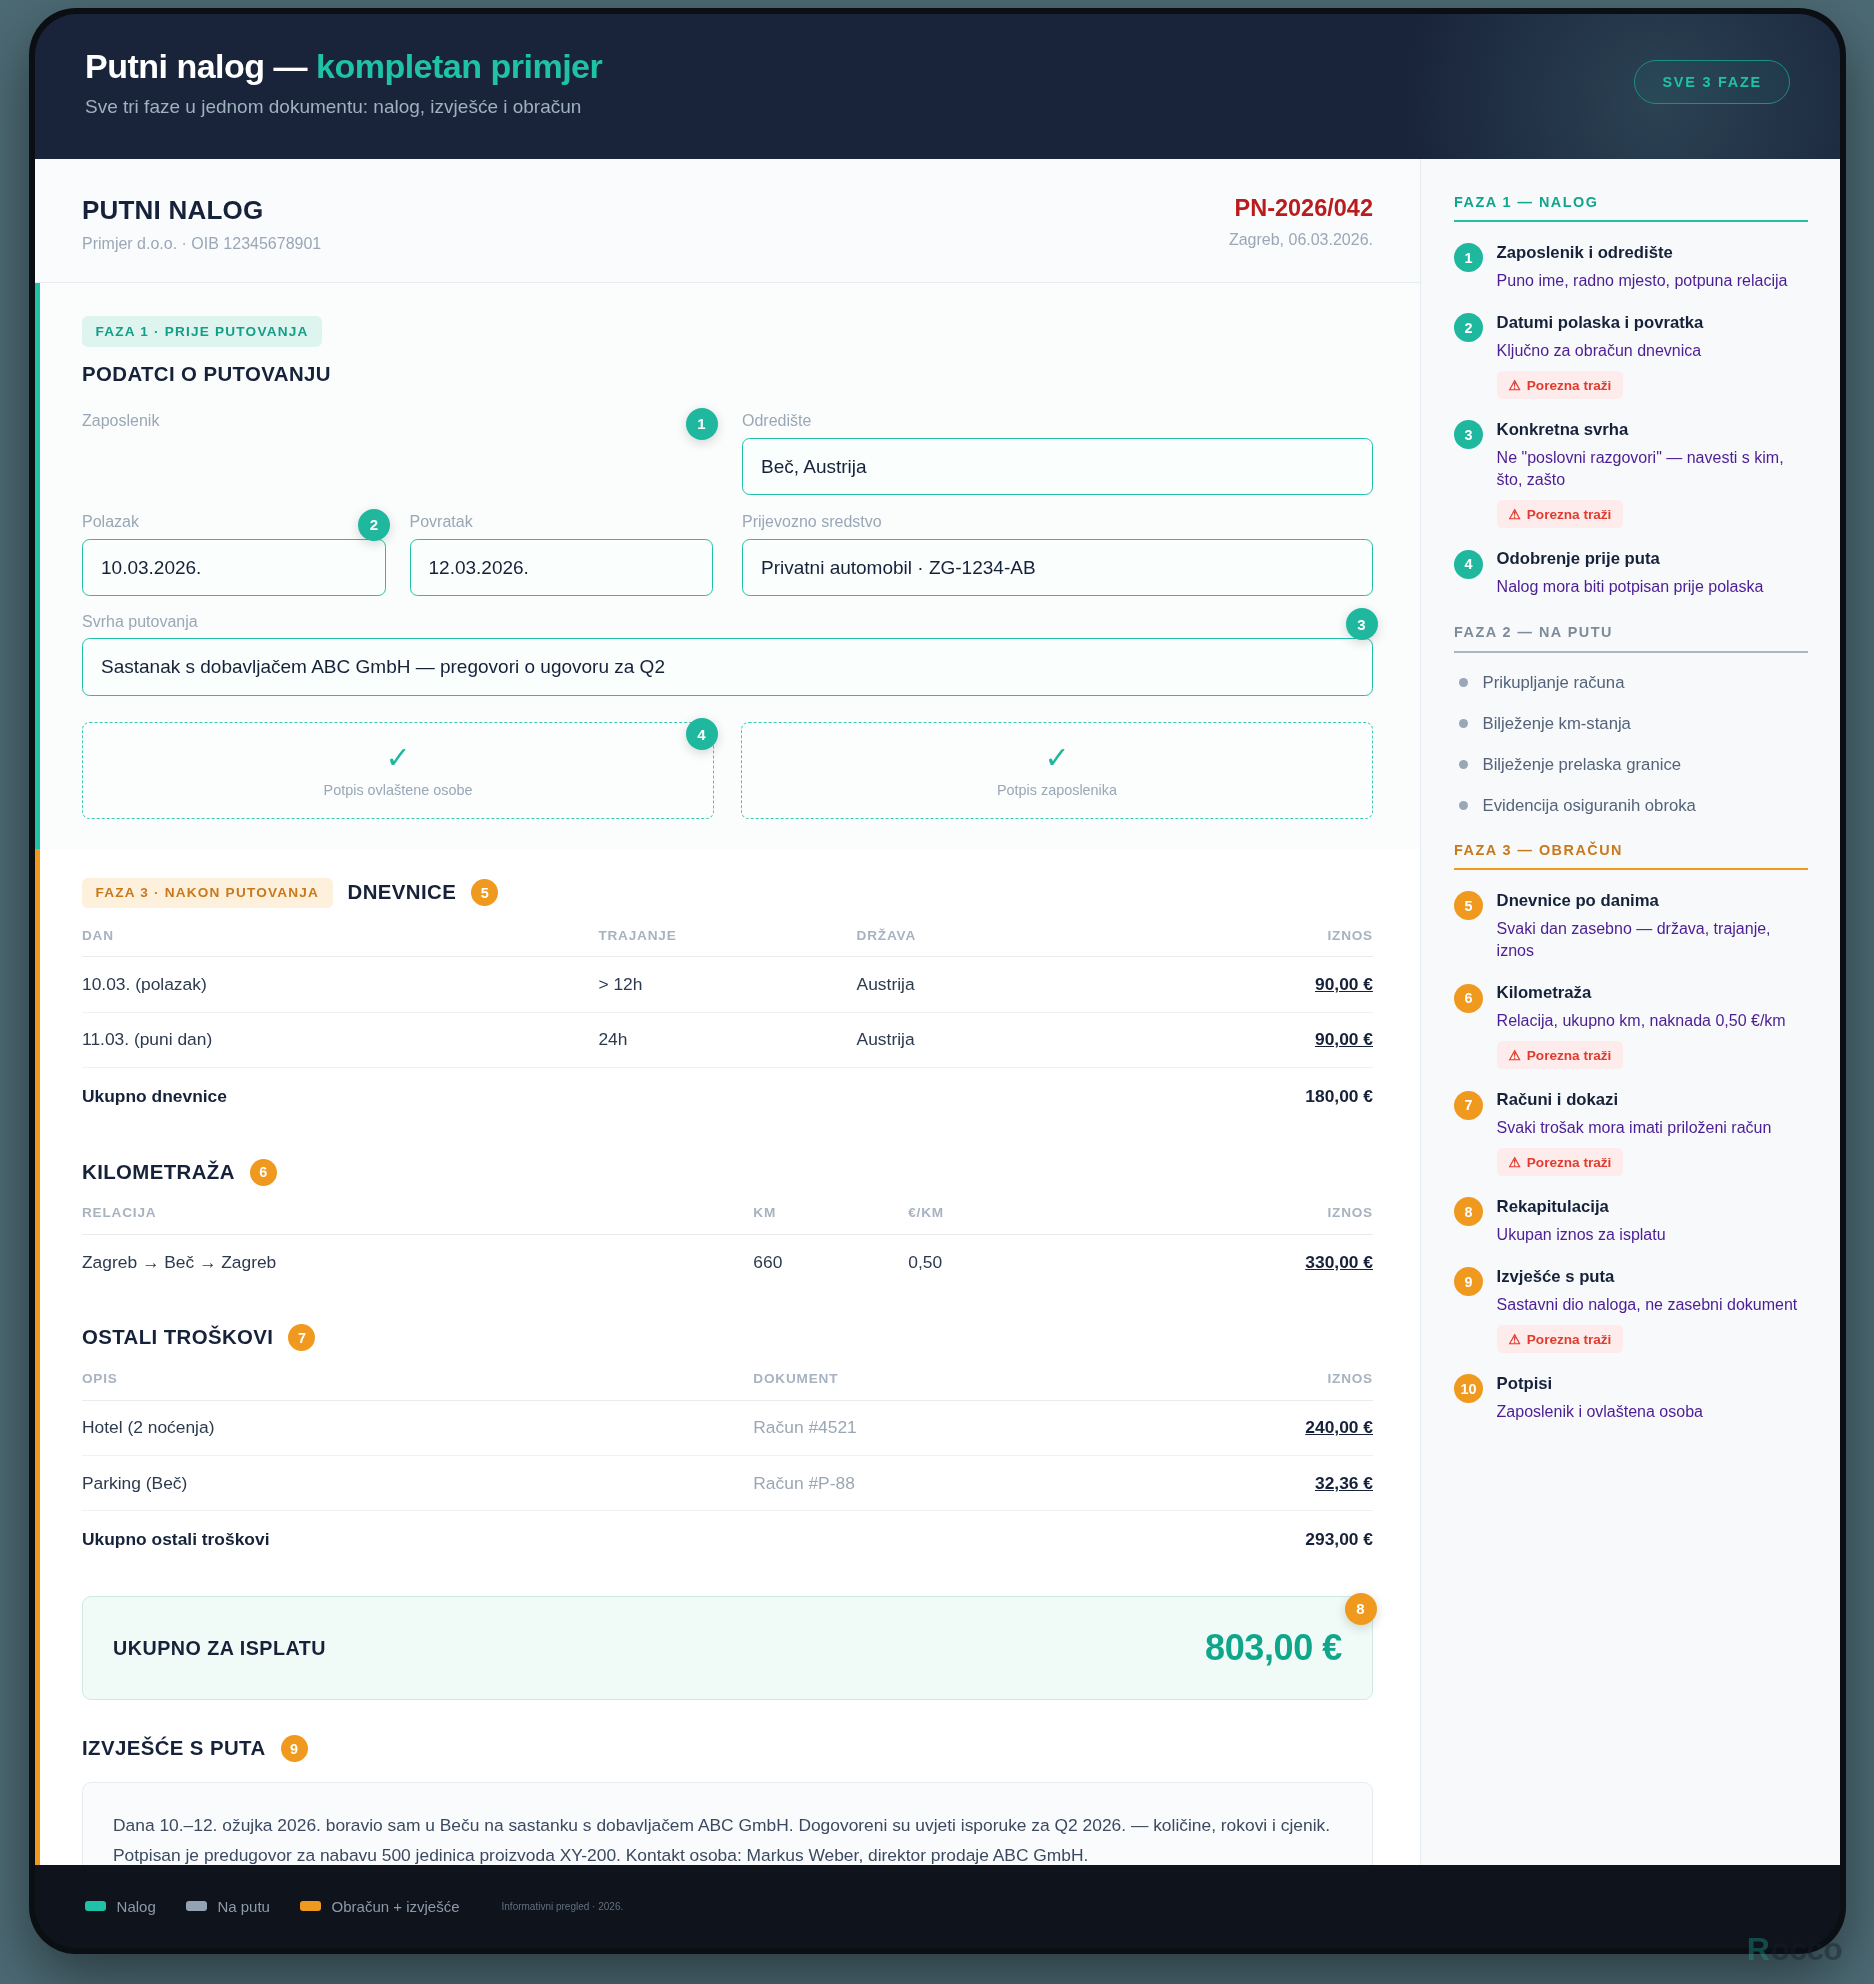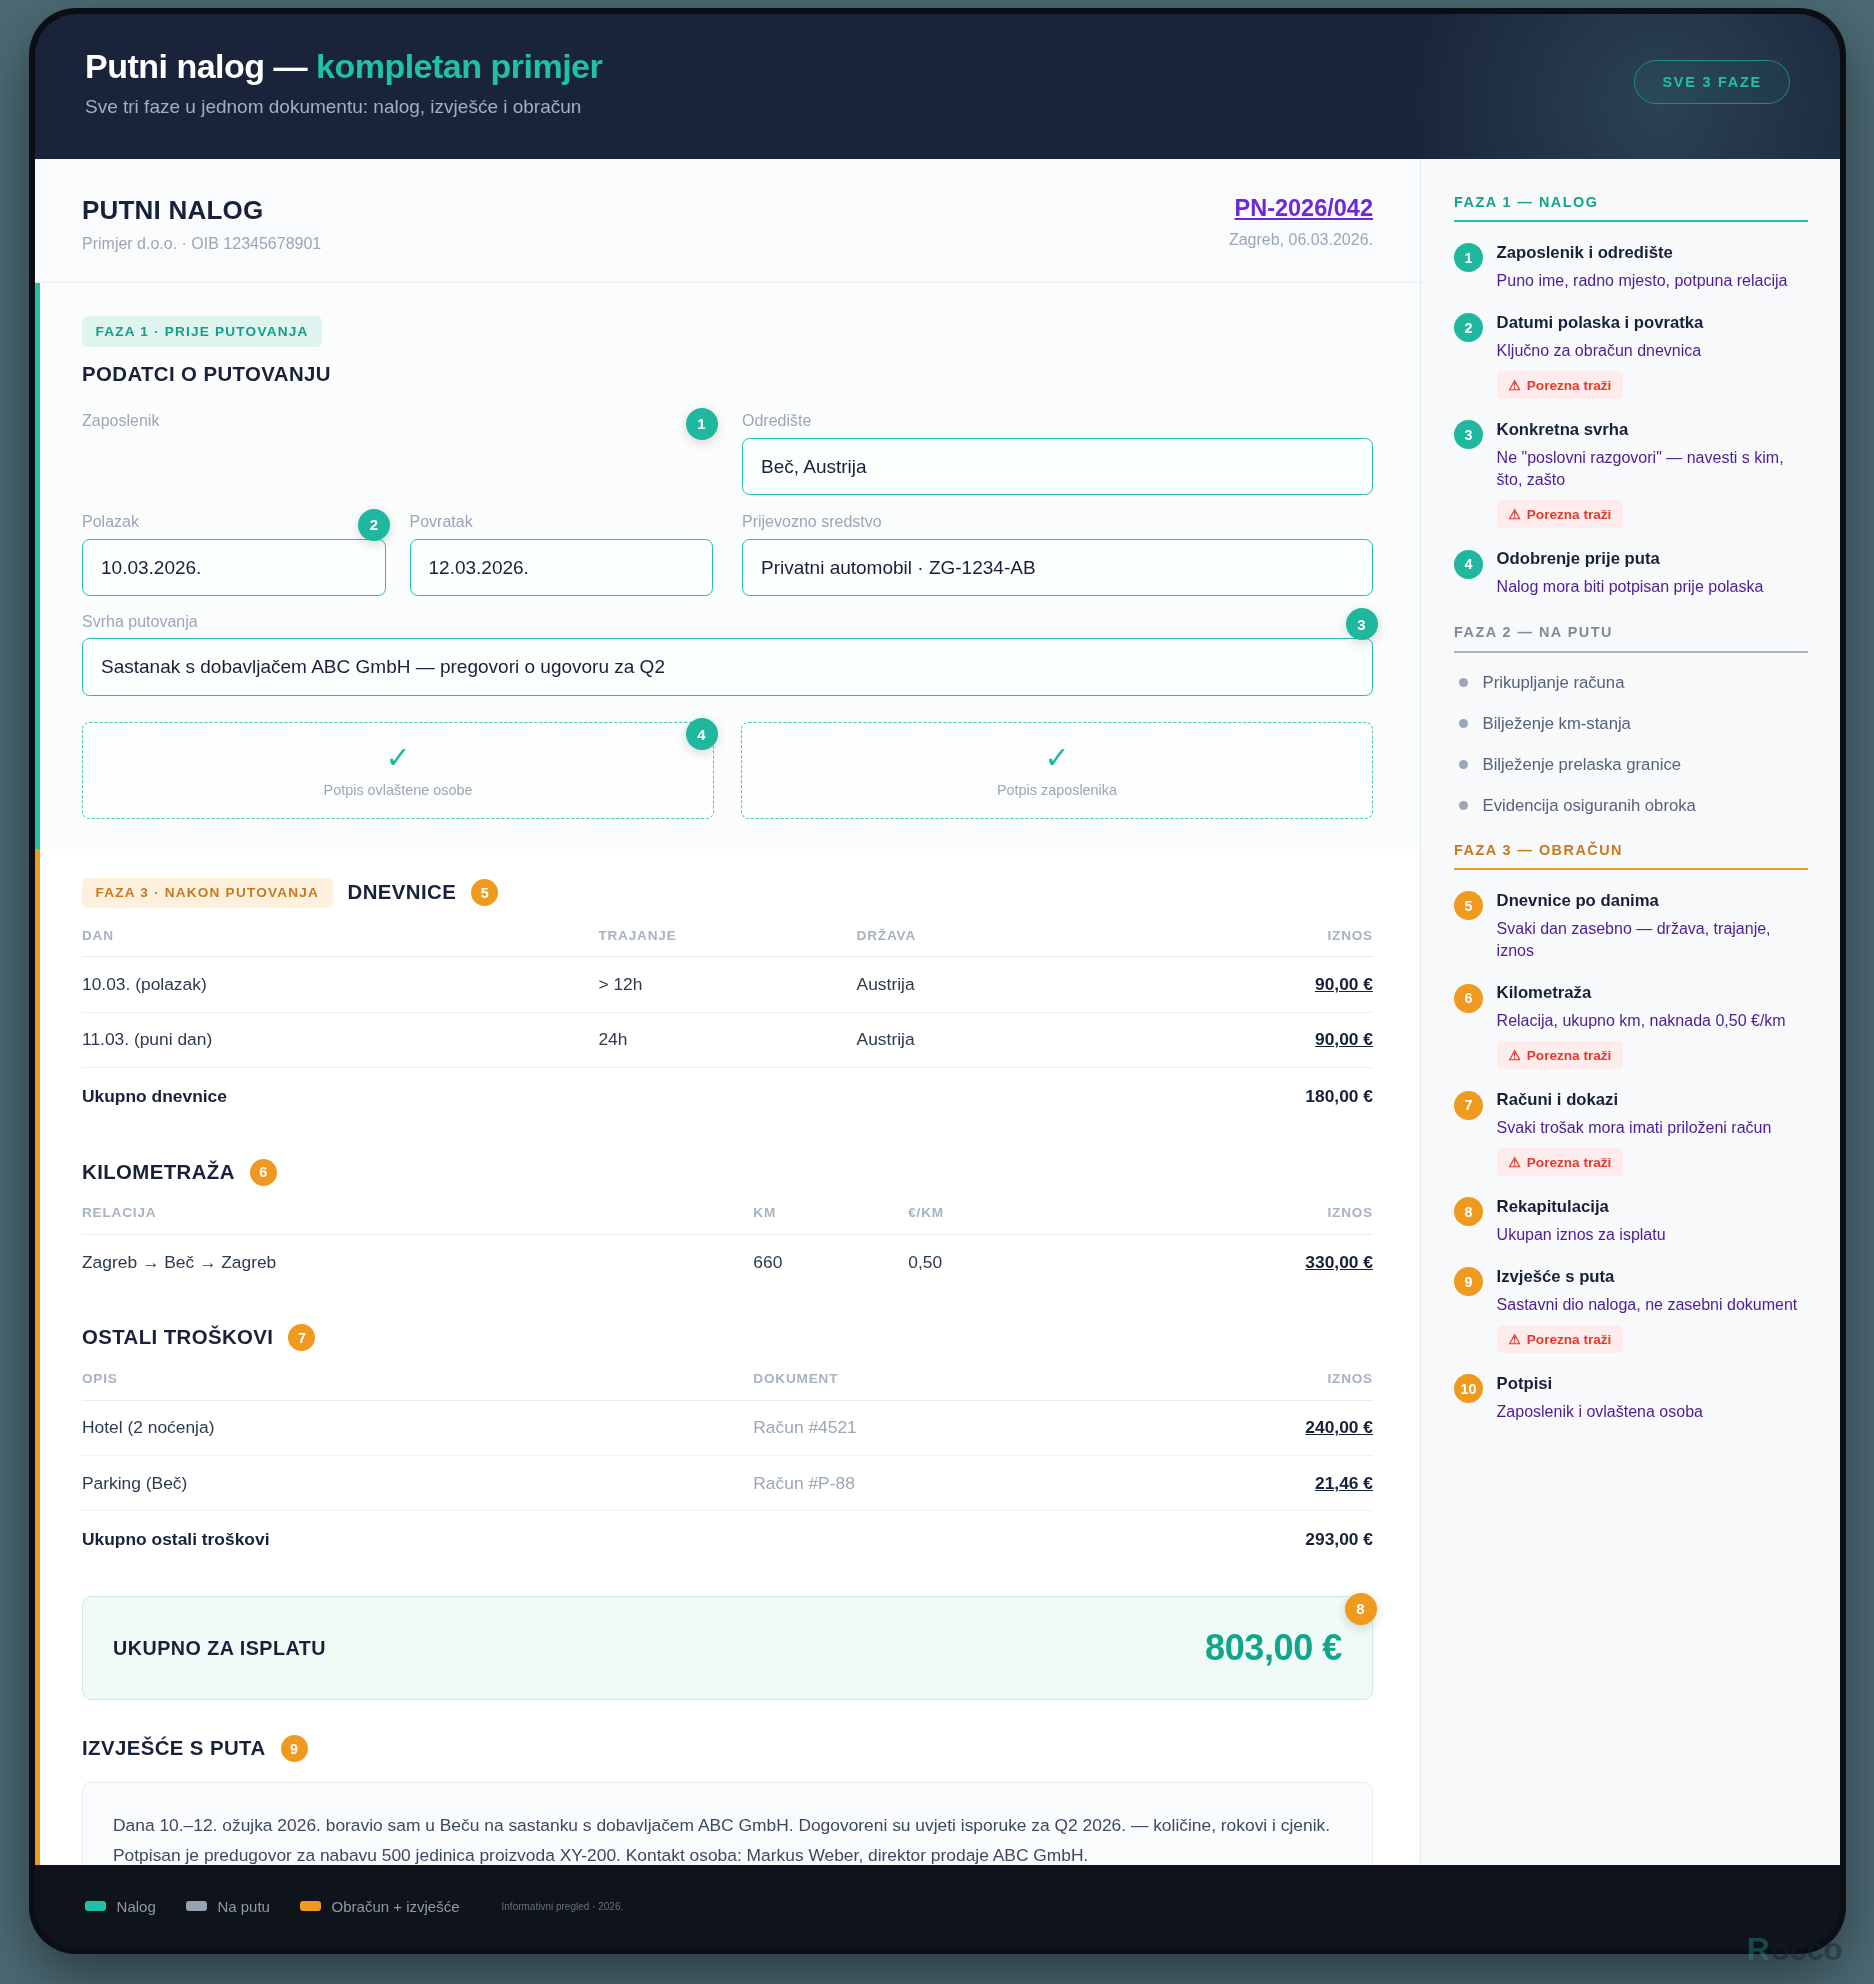--- a/index.html
+++ b/index.html
@@ -90,21 +90,21 @@
   }
   
   .doc-head {
     display: flex; justify-content: space-between; align-items: flex-start;
     padding: 36px 47px 29px 47px;
     background: #fafbfd;
     border-bottom: 0.8px solid #e9edf2;
   }
   .doc-title { font-size: 26px; font-weight: bold; color: #16213a; letter-spacing: 0.2px; }
   .doc-org { margin-top: 9.8px; font-size: 16px; color: #9aa7b6; }
-  .doc-no { font-size: 23.5px; font-weight: bold; color: #6d28d9; text-align: right; text-decoration: underline; }
+  .doc-no { font-size: 23.5px; font-weight: bold; color: #b91c1c; text-align: right; }
   .doc-place { margin-top: 9.8px; font-size: 16px; color: #9aa7b6; text-align: right; }
   
   .phase { position: relative; padding: 33px 47px 30px 47px; }
   .phase.p1 { background: #fbfdfd; }
   .phase.p1::before {
     content:""; position:absolute; left:0; top:0; bottom:0; width:5.3px; background:#1fc2a7;
   }
   .phase.p3 { background: #ffffff; padding-top: 29px; }
   .phase.p3::before {
     content:""; position:absolute; left:0; top:0; bottom:0; width:5.3px; background:#f0991f;
@@ -430,21 +430,21 @@
               </thead>
               <tbody>
                 <tr>
                   <td>Hotel (2 noćenja)</td>
                   <td class="muted">Račun #4521</td>
                   <td class="ta-r amount">240,00 €</td>
                 </tr>
                 <tr>
                   <td>Parking (Beč)</td>
                   <td class="muted">Račun #P-88</td>
-                  <td class="ta-r amount">21,46 €</td>
+                  <td class="ta-r amount">32,36 €</td>
                 </tr>
                 <tr class="total">
                   <td>Ukupno ostali troškovi</td>
                   <td></td>
                   <td class="ta-r">293,00 €</td>
                 </tr>
               </tbody>
             </table>
 
             <div class="totalbox">

